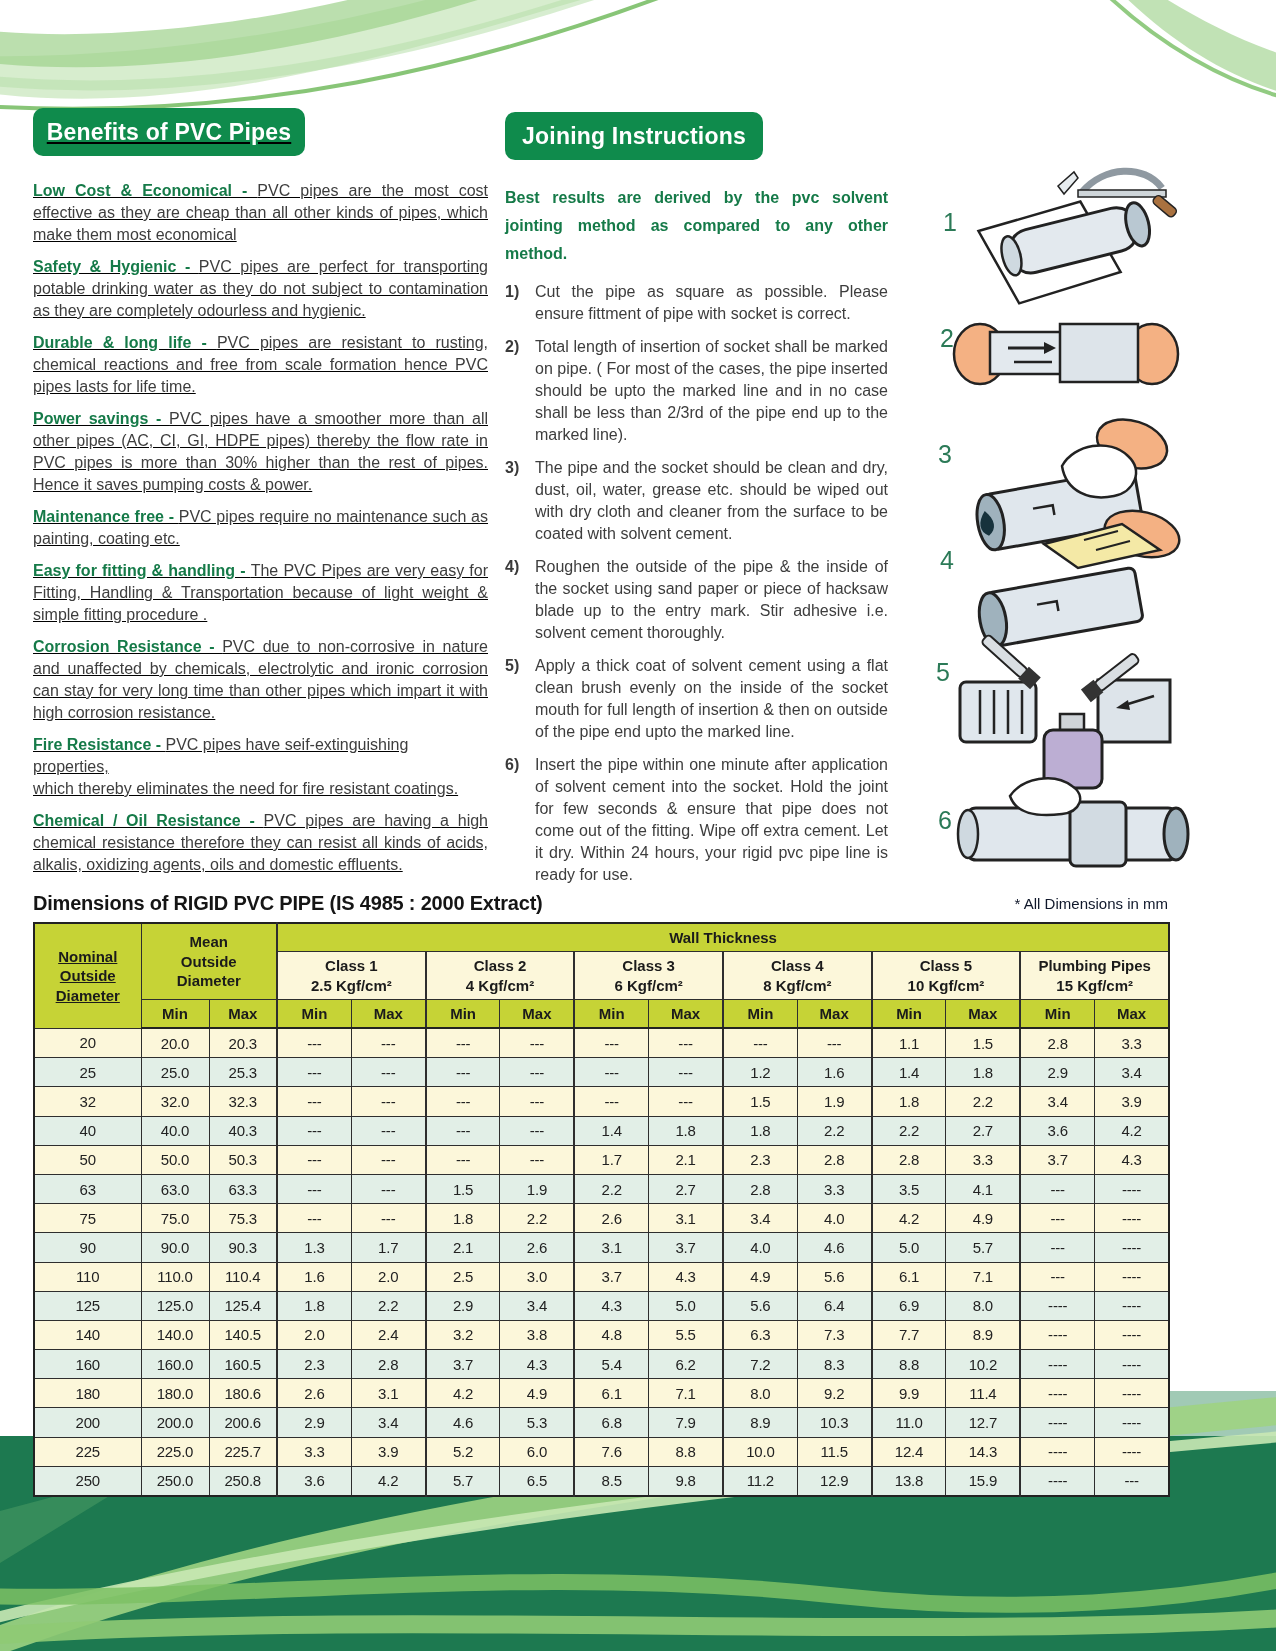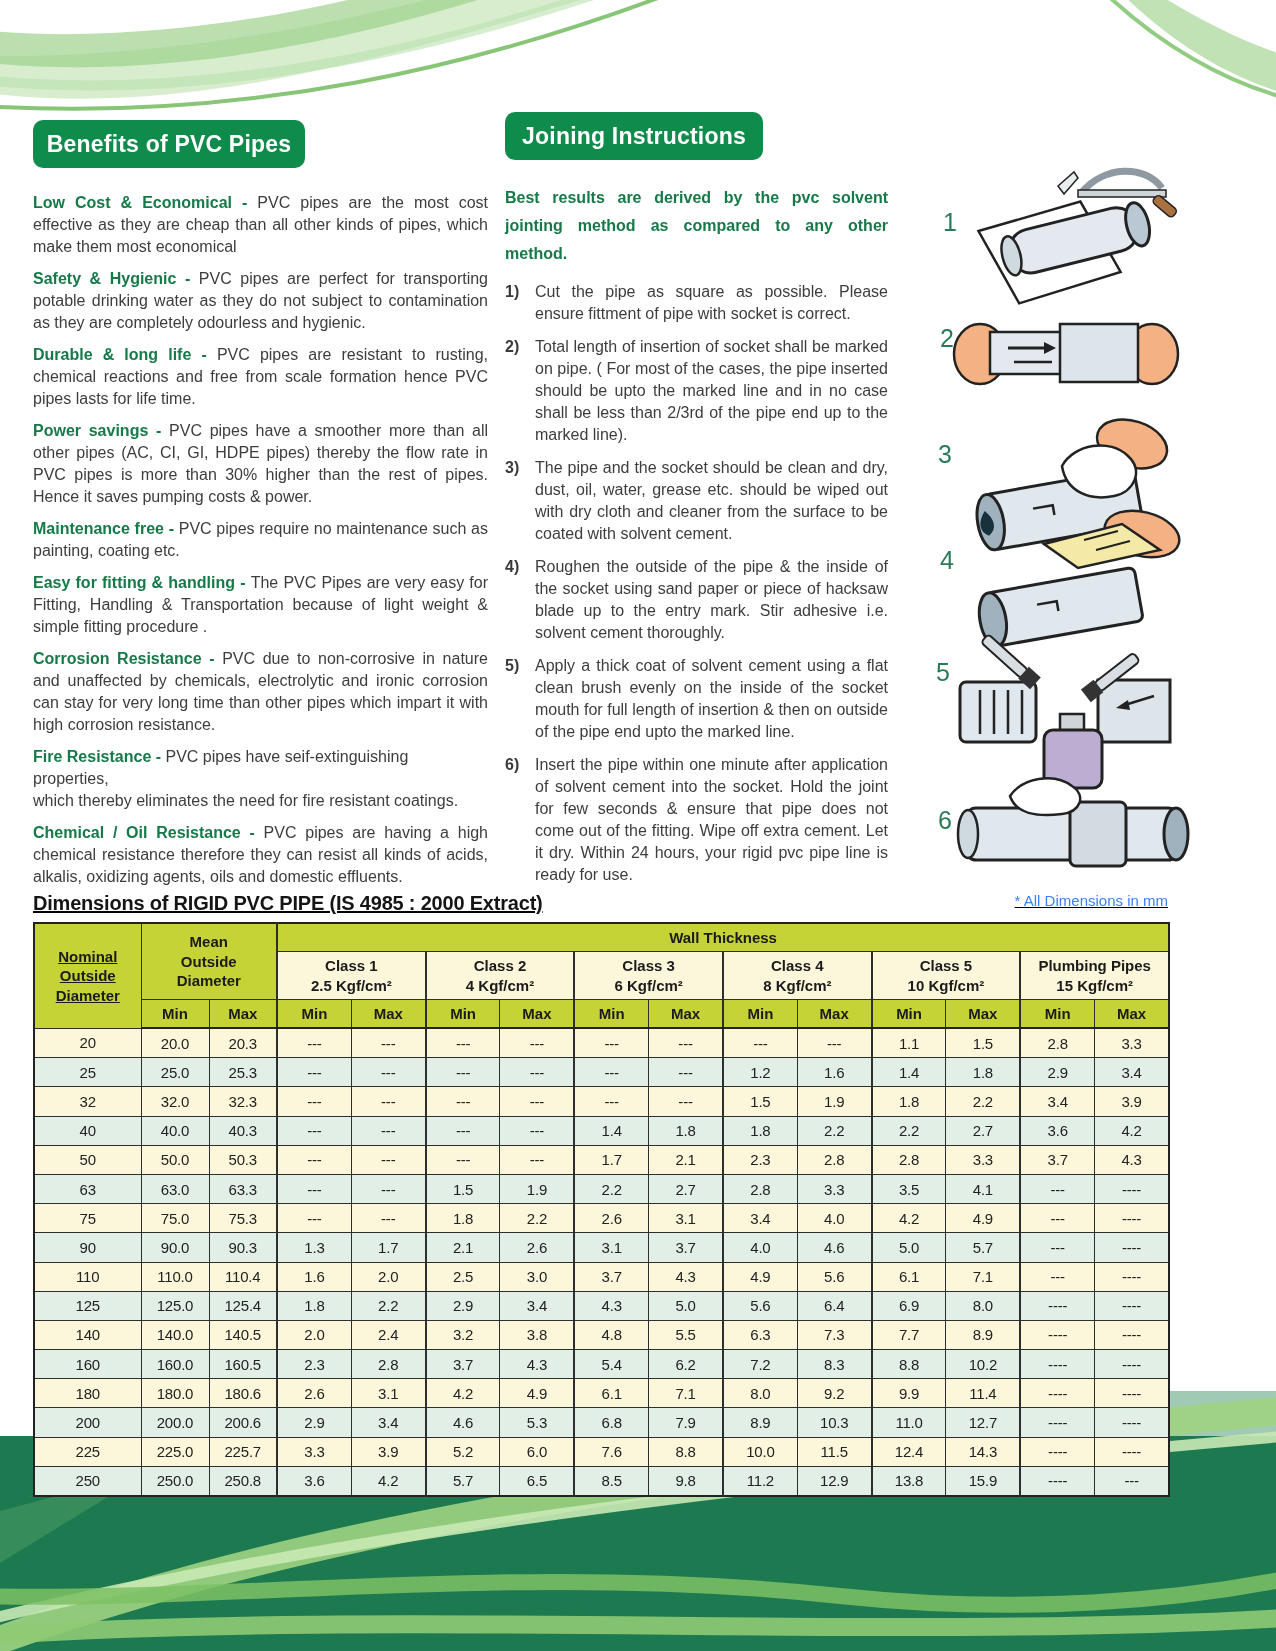--- a/index.html
+++ b/index.html
@@ -2,21 +2,21 @@
 <html><head>
 <meta charset="utf-8">
 <style>
   html,body{margin:0;padding:0;}
   body{
     width:1276px;height:1651px;position:relative;background:#ffffff;
     font-family:"Liberation Sans", sans-serif;overflow:hidden;
   }
   svg.deco{position:absolute;left:0;display:block;}
   
-  .benefits{position:absolute;left:33px;top:120px;width:455px;z-index:1;}
+  .benefits{position:absolute;left:33px;top:108px;width:455px;z-index:1;text-decoration:underline;}
   .joining{position:absolute;left:505px;top:112px;width:383px;z-index:1;}
   .pill{
     display:flex;align-items:center;justify-content:center;height:48px;
     background:#0f8b4c;color:#fff;font-weight:bold;font-size:23px;
     border-radius:10px;margin-bottom:24px;letter-spacing:.2px;
   }
   .pill.b{width:272px;}
   .pill.j{width:258px;}
   .b-item{margin:0 0 10px;font-size:16px;line-height:22px;color:#3d3d3d;text-align:justify;}
   .b-item .lead{color:#157a48;}
@@ -25,23 +25,23 @@
   .step{display:flex;margin-bottom:11px;font-size:16px;line-height:22px;color:#3d3d3d;}
   .step-num{flex:0 0 30px;font-weight:bold;color:#3a3a3a;}
   .step-text{flex:1;text-align:justify;}
   
   .figures{position:absolute;inset:0;z-index:1;}
   .fig{position:absolute;}
   .fig svg{display:block;width:100%;height:100%;}
   .fig-num{position:absolute;font-size:25px;color:#2b7a57;}
   
   .table-area{position:absolute;left:33px;top:892px;width:1135px;z-index:2;}
-  .t-head{display:flex;justify-content:space-between;align-items:flex-start;margin-bottom:7px;text-decoration:underline;}
+  .t-head{display:flex;justify-content:space-between;align-items:center;margin-bottom:7px;}
   .t-head h2{margin:0;font-size:20px;color:#151515;letter-spacing:-.2px;}
-  .t-note{font-size:15px;color:#3b82f6;}
+  .t-note{font-size:15px;color:#0f172a;}
   table{border-collapse:collapse;width:1135px;table-layout:fixed;background:#fcf7da;border:2.6px solid #222;}
   th,td{border:1.4px solid #2e2e2e;text-align:center;padding:0;color:#1b1b1b;overflow:hidden;}
   thead th{font-size:15px;font-weight:bold;line-height:1.3;}
   .hgreen{background:#c6d336;}
   .hcream{background:#fcf7da;}
   tr.h1 th{height:27px;}
   tr.h2 th{height:47px;}
   tr.h3 th{height:27px;border-bottom:2.4px solid #222;}
   th.nominal{padding:0 4px;text-decoration:underline;}
   th.mean{padding:0 26px;}

